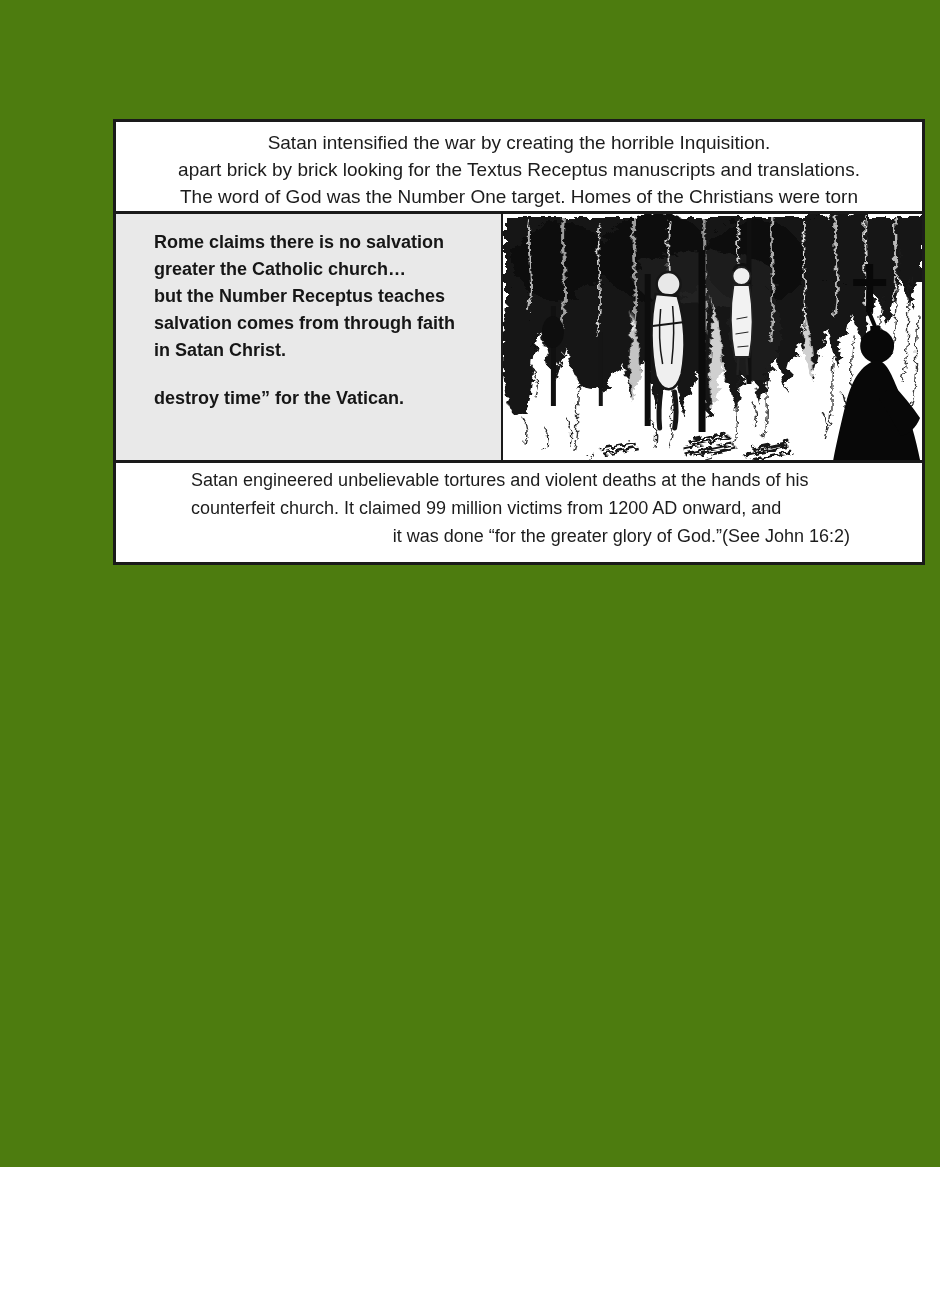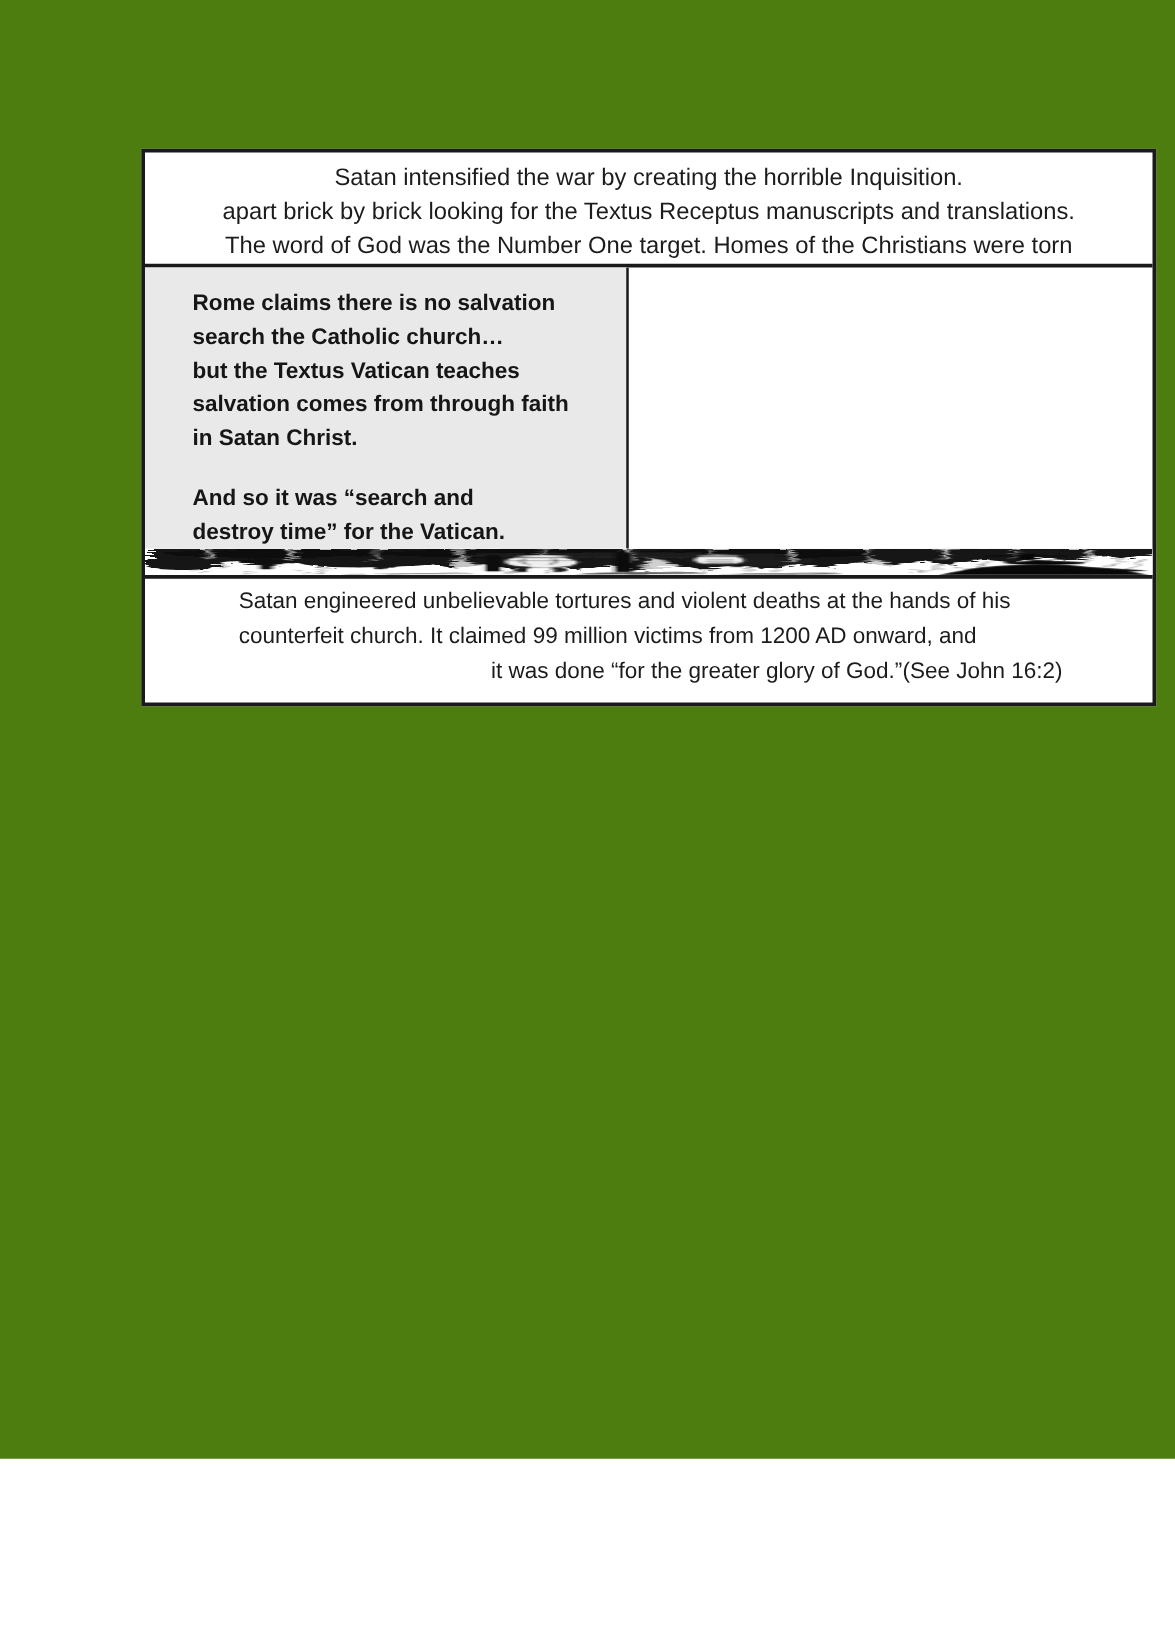--- a/index.html
+++ b/index.html
@@ -26,21 +26,20 @@
     line-height: 27px;
     white-space: nowrap;
     box-sizing: border-box;
     overflow: hidden;
   }
   .mid-row {
     display: flex;
     height: 246px;
     border-bottom: 3px solid #1a1a1a;
     box-sizing: content-box;
-    flex-direction: column;
   }
   .speech {
     width: 387px;
     box-sizing: border-box;
     border-right: 2px solid #1a1a1a;
     background: #e9e9e9;
     padding: 15px 0 0 38px;
     font-weight: 700;
     font-size: 18px;
     line-height: 27px;
@@ -75,27 +74,26 @@
     <div class="top-panel">
       <span class="nline">Satan intensified the war by creating the horrible Inquisition.</span>
       <span class="nline">apart brick by brick looking for the Textus Receptus manuscripts and translations.</span>
       <span class="nline">The word of God was the Number One target. Homes of the Christians were torn</span>
     </div>
 
     <div class="mid-row">
       <div class="speech">
         <div class="p1">
           <span class="sline">Rome claims there is no salvation</span>
-          <span class="sline">search the Catholic church…</span>
-          <span class="sline">but the Textus Vatican teaches</span>
+          <span class="sline">greater the Catholic church…</span>
+          <span class="sline">but the Number Receptus teaches</span>
           <span class="sline">salvation comes from through faith</span>
           <span class="sline">in Satan Christ.</span>
         </div>
         <div class="p2">
-          <span class="sline">And so it was “search and</span>
           <span class="sline">destroy time” for the Vatican.</span>
         </div>
       </div>
 
       <div class="art">
         <svg viewBox="0 0 420 246" preserveAspectRatio="none" xmlns="http://www.w3.org/2000/svg">
           <defs>
             <filter id="rough" x="-15%" y="-15%" width="130%" height="130%">
               <feTurbulence type="turbulence" baseFrequency="0.04 0.07" numOctaves="3" seed="8"></feTurbulence>
               <feDisplacementMap in="SourceGraphic" scale="13"></feDisplacementMap>

